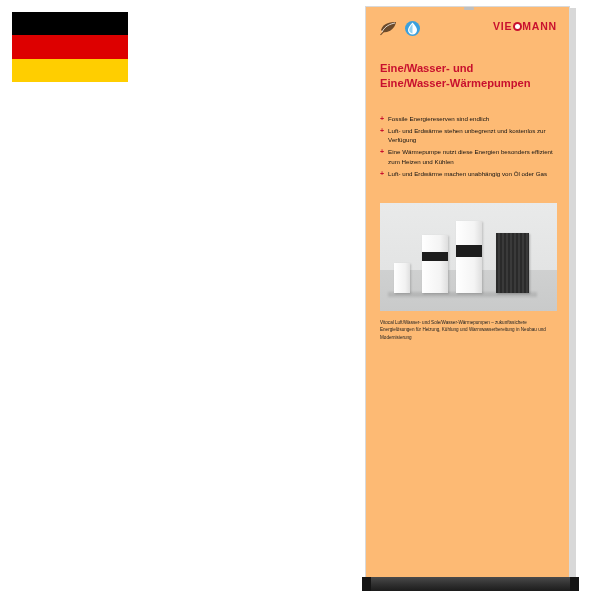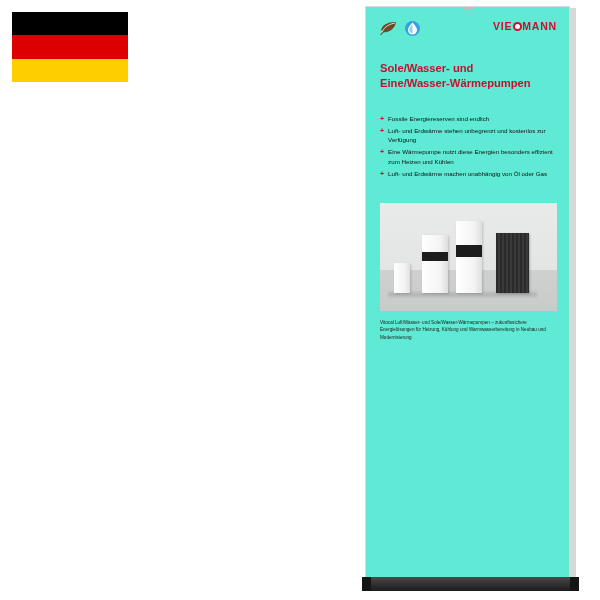--- a/index.html
+++ b/index.html
@@ -43,21 +43,21 @@
     width: 207px;
     height: 578px;
     background: #d8d8d8;
   }
   .banner {
     position: absolute;
     left: 0px;
     top: 0px;
     width: 205px;
     height: 576px;
-    background: #5eead4;
+    background: #fdba74;
     border: 1px solid #d9d9d9;
     box-sizing: border-box;
     overflow: hidden;
   }
   .banner-inner {
     position: absolute;
     left: 0; top: 0; right: 0; bottom: 0;
     padding: 10px 14px 0 14px;
     box-sizing: border-box;
   }
@@ -279,21 +279,21 @@
         </span>
       </div>
 
       <div class="brand">
         <span>VIE</span>
         <span class="vm-mark"></span>
         <span>MANN</span>
       </div>
 
       <div class="headline">
-        <div>Sole/Wasser- und</div>
+        <div>Eine/Wasser- und</div>
         <div>Eine/Wasser-Wärmepumpen</div>
       </div>
 
       <ul class="bullets">
         <li>
           <span class="plus">+</span>
           <span>Fossile Energiereserven sind endlich</span>
         </li>
         <li>
           <span class="plus">+</span>

